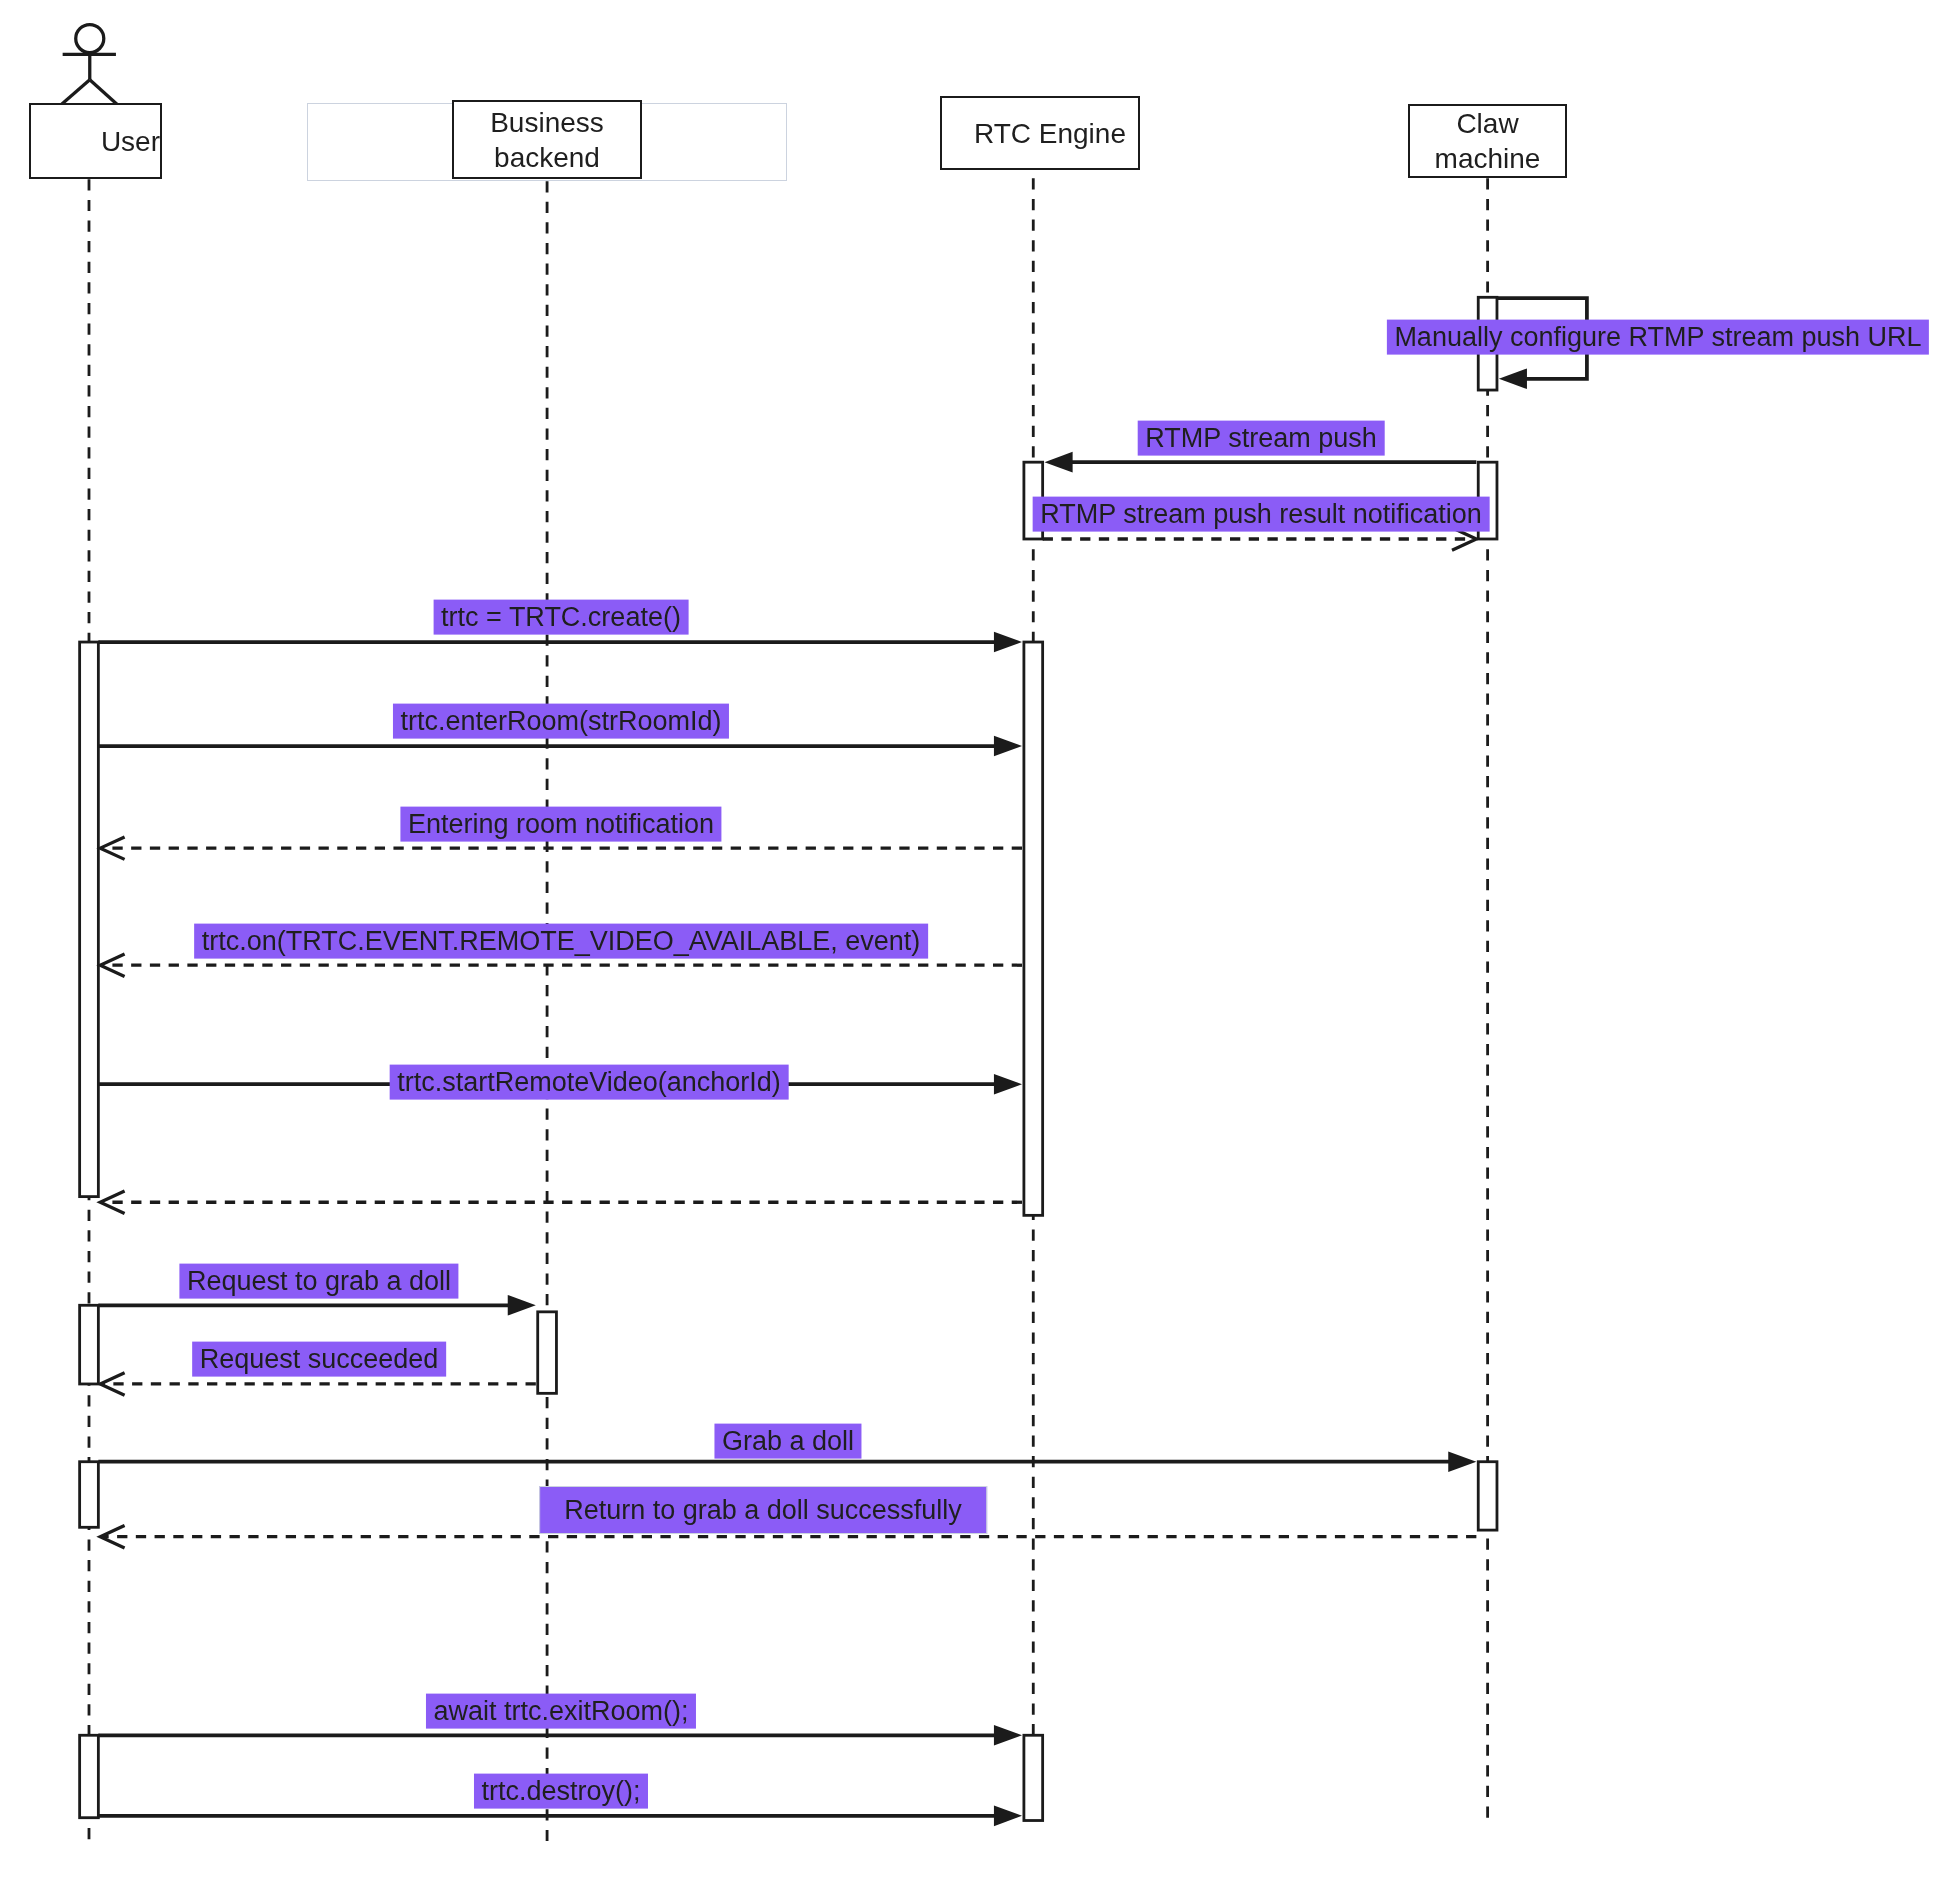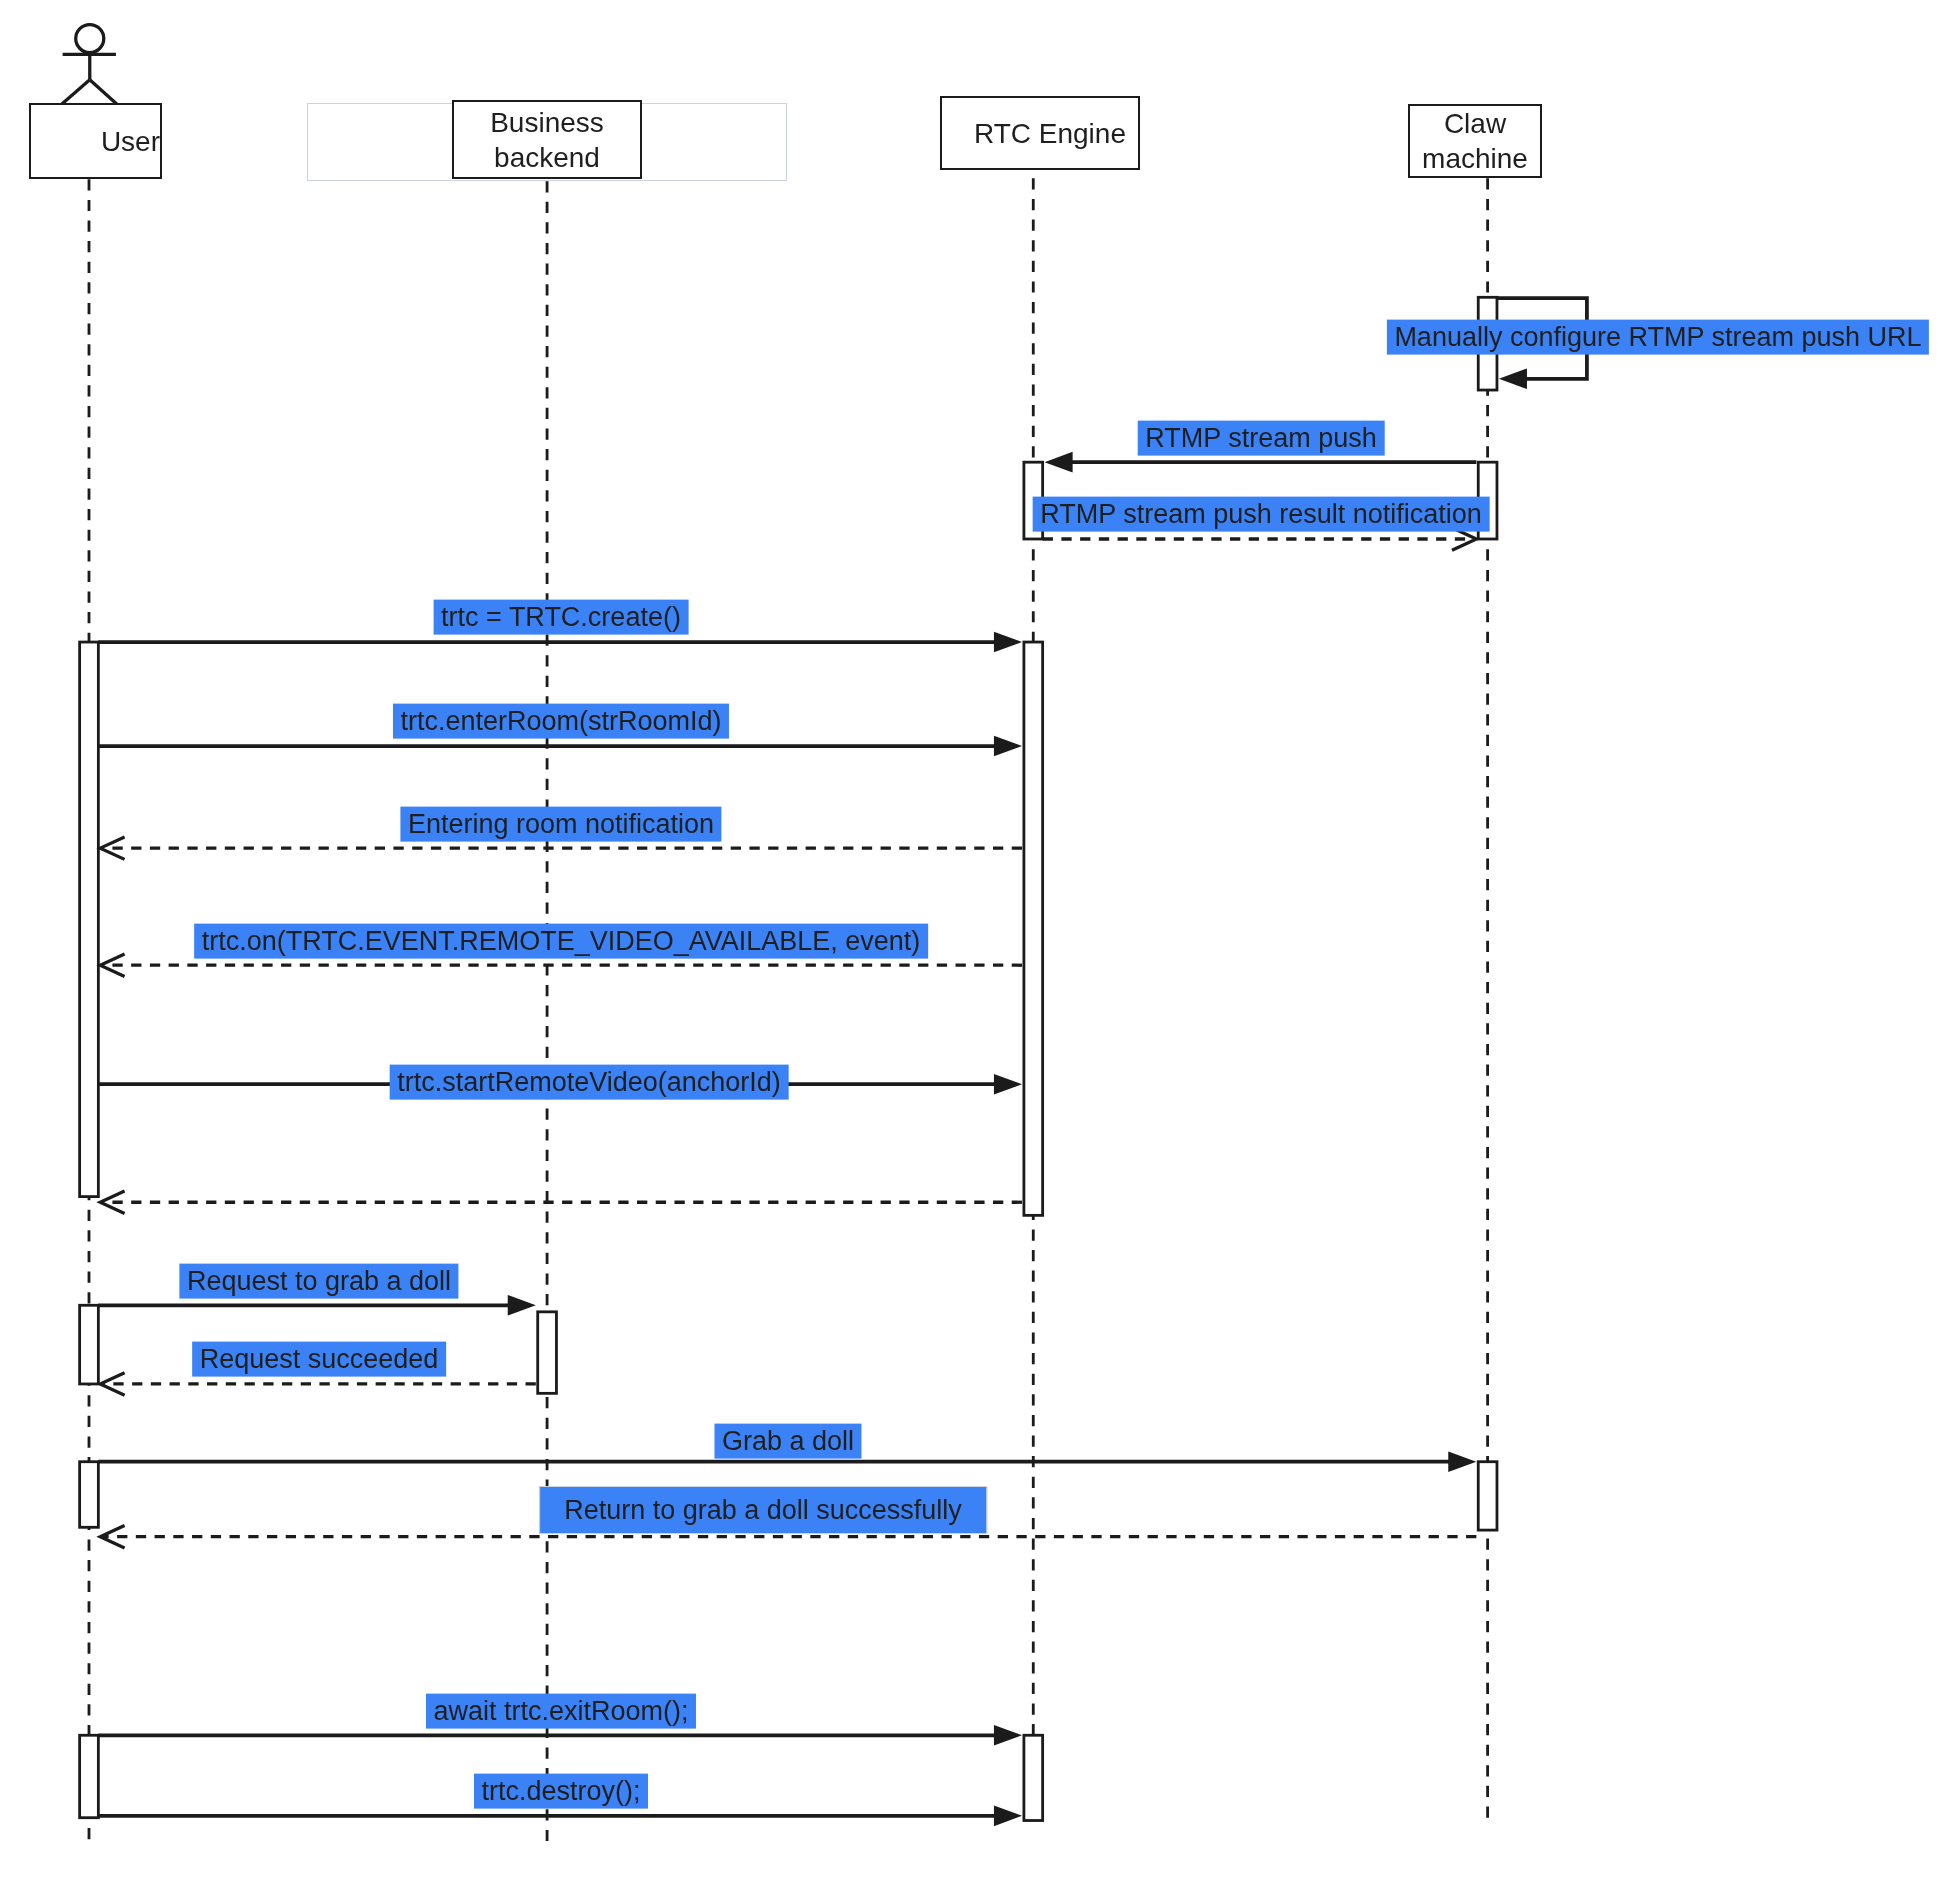--- a/index.html
+++ b/index.html
@@ -27,21 +27,21 @@
     box-sizing:border-box;
     border:1.9px solid #ccd3df;
     background:#ffffff;
     z-index:2;
   }
   .msg-label{
     position:absolute;
     transform:translate(-50%,-50%);
     white-space:nowrap;
     font-size:27px;color:#1f1f1f;
-    background:#3b82f6;
+    background:#8b5cf6;
     padding:1.9px 7.5px;
     z-index:4;
   }
   .msg-label.boxed{
     border:1.9px solid #ccd3df;
     padding:7.5px 24px;
   }
   .lifeline{stroke:#1b1b1b;stroke-width:3;}
   .act{fill:#ffffff;stroke:#1b1b1b;stroke-width:3;}
   .arrow-solid{stroke:#1b1b1b;stroke-width:4;}
@@ -118,21 +118,21 @@
   <div class="pbox-outer" style="left:307px;top:103px;width:480px;height:78px;"></div>
   <div class="pbox" style="left:452px;top:100px;width:190px;height:79px;">
     <span>Business</span>
     <span>backend</span>
   </div>
 
   <div class="pbox" style="left:940px;top:96px;width:200px;height:74px;padding-left:20px;">
     <span>RTC Engine</span>
   </div>
 
-  <div class="pbox" style="left:1408px;top:104px;width:134px;height:74px;">
+  <div class="pbox" style="left:1408px;top:104px;width:159px;height:74px;">
     <span>Claw</span>
     <span>machine</span>
   </div>
 
 <div class="msg-label" style="left: 1658px; top: 337px;">Manually configure RTMP stream push URL</div>
     <div class="msg-label" style="left: 1261px; top: 438px;">RTMP stream push</div>
     <div class="msg-label" style="left: 1261px; top: 514px;">RTMP stream push result notification</div>
     <div class="msg-label" style="left: 561px; top: 617px;">trtc = TRTC.create()</div>
     <div class="msg-label" style="left: 561px; top: 721px;">trtc.enterRoom(strRoomId)</div>
     <div class="msg-label" style="left: 561px; top: 824px;">Entering room notification</div>

